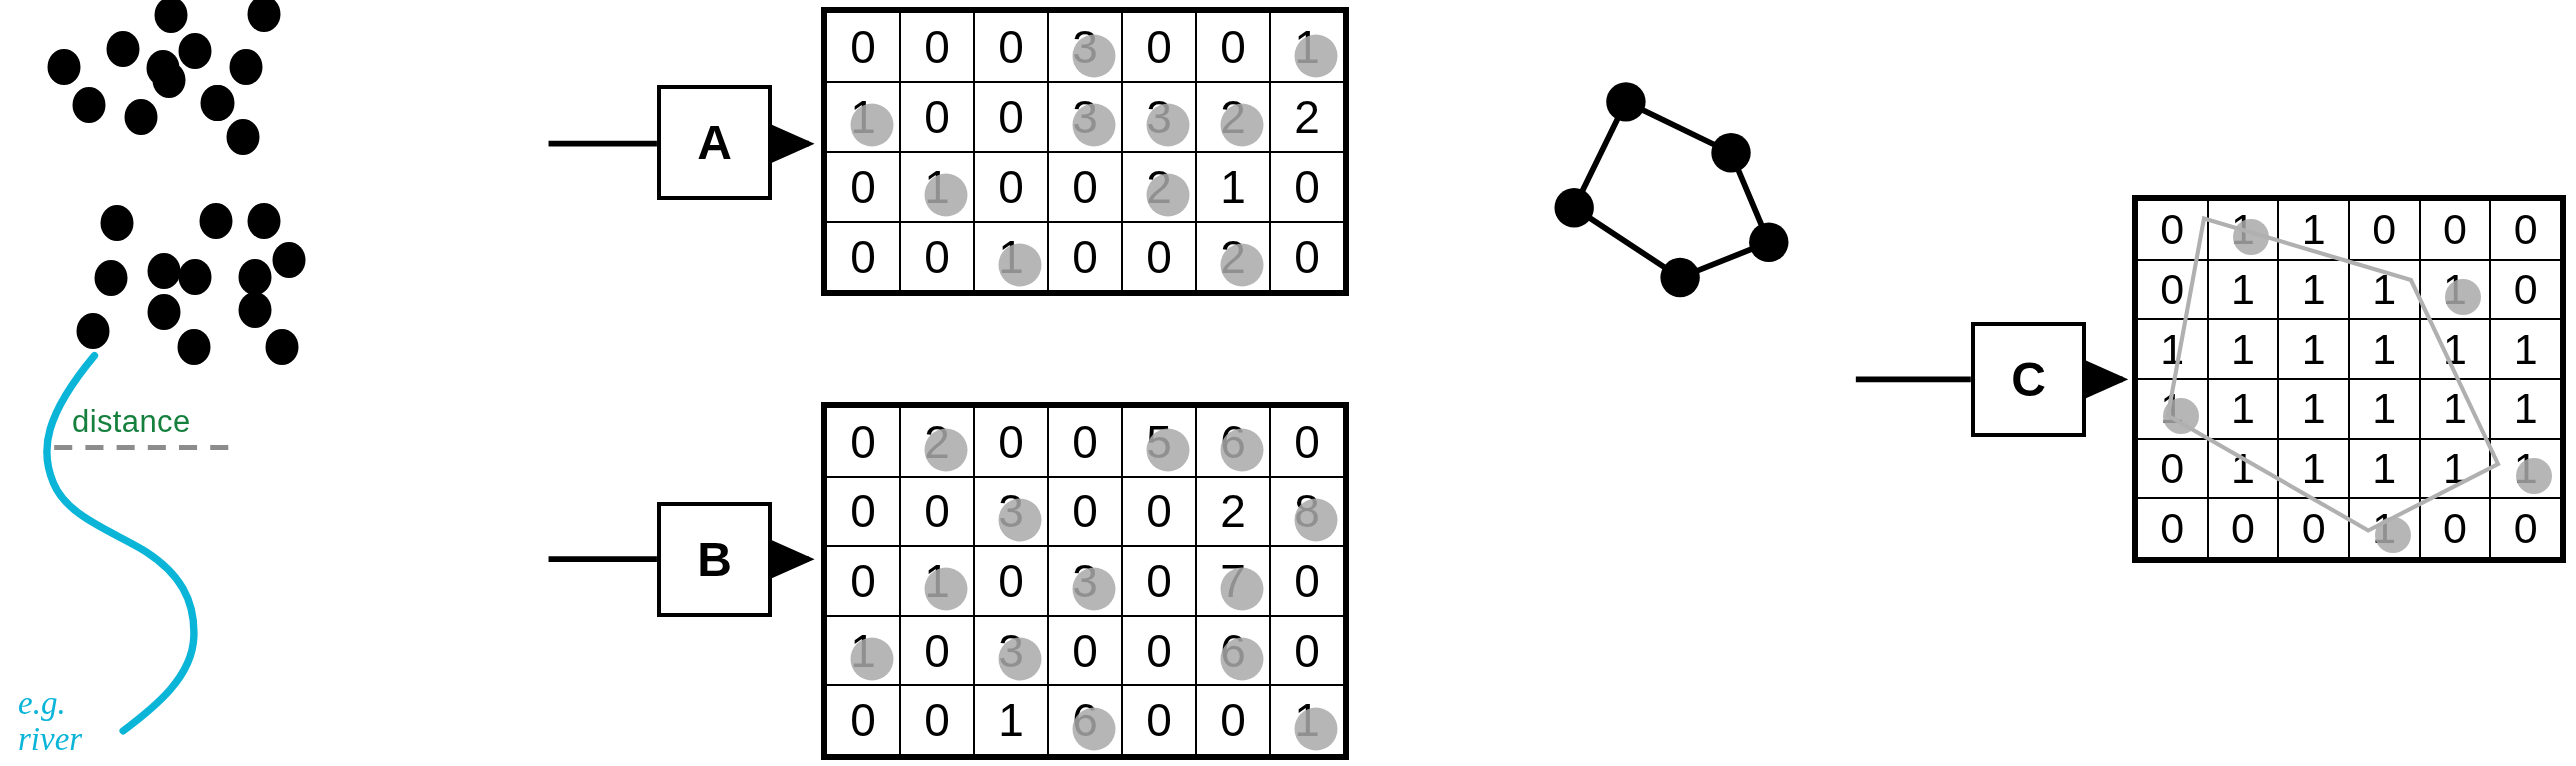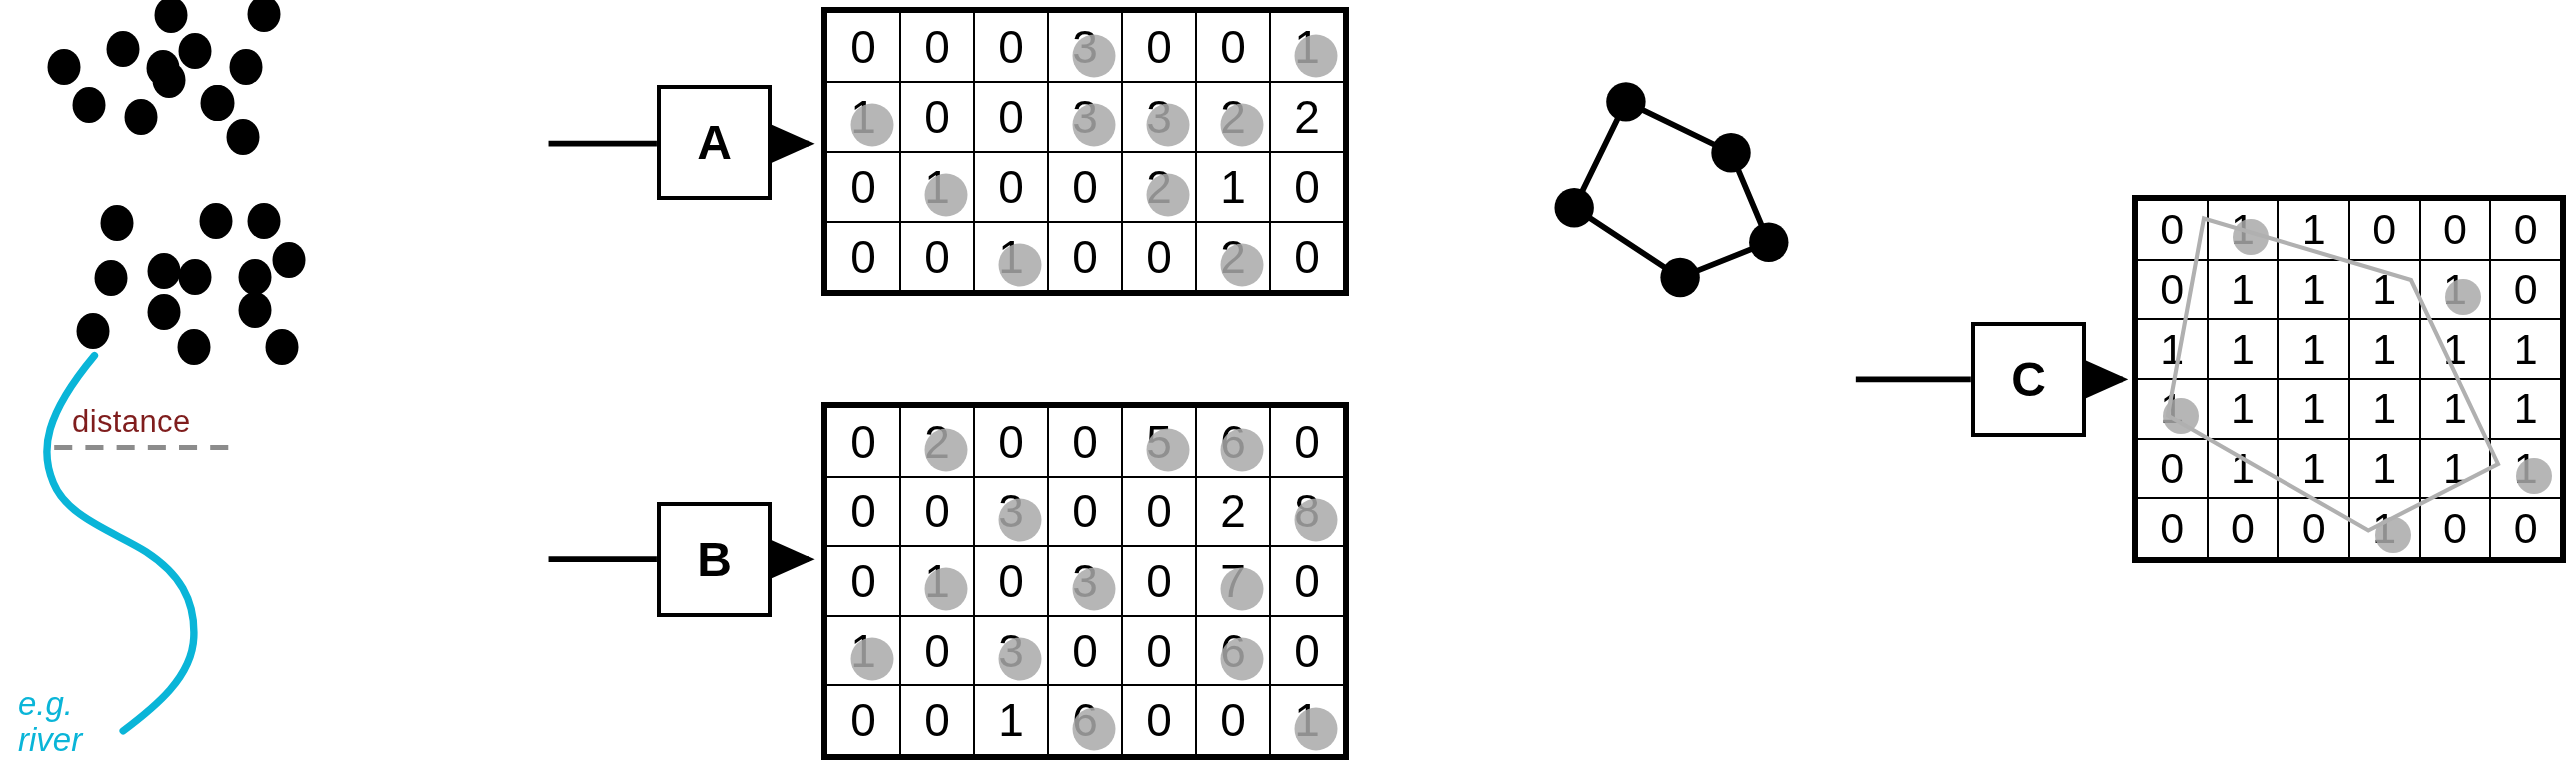--- a/index.html
+++ b/index.html
@@ -26,21 +26,21 @@
   .cell{box-sizing:border-box;border:1.6px solid #000;display:flex;
         align-items:center;justify-content:center;color:#000;background:transparent;
         position:relative;}
   .matrix .cell{border-width:1.6px;}
 
   
   .blob{position:absolute;border-radius:50%;background:#a9a9a9;opacity:.85;
         transform:translate(-50%,-50%);pointer-events:none;}
 
   
-  .lbl-distance{position:absolute;color:#7f1d1d;font-size:31px;letter-spacing:0.4px;}
+  .lbl-distance{position:absolute;color:#15803d;font-size:31px;letter-spacing:0.4px;}
   .lbl-river{position:absolute;color:#0ab5d8;font-size:33px;font-style:italic;
              line-height:1.08;font-weight:500;}
 
   svg{overflow:visible;}
 </style>
 </head>
 <body>
 
 <div class="canvas">
 
@@ -81,21 +81,21 @@
     <path id="river-path" d="M 115 433 C 55 505, 48 548, 65 588
              C 82 630, 140 648, 178 672
              C 218 698, 238 730, 236 776
              C 234 824, 190 860, 150 890" fill="none" stroke="#0ab5d8" stroke-width="9" stroke-linecap="round"></path>
 
     <line id="distance-line" x1="66" y1="545" x2="284" y2="545" stroke="#8c8c8c" stroke-width="6" stroke-dasharray="22 16"></line>
   </svg>
 
   <div class="lbl-distance" style="left:72px;top:404px;">distance</div>
 
-  <div class="lbl-river" style="left:18px;top:686px;">
+  <div class="lbl-river" style="left:18px;top:686px;font-family:Liberation Serif, serif;">
     <div>e.g.</div>
     <div>river</div>
   </div>
 
   <svg class="layer" width="2576" height="767" viewBox="0 0 3137 934">
     <polygon id="poly-shape" points="1980,124 2108,186 2154,295 2046,338 1917,253" fill="none" stroke="#000000" stroke-width="7"></polygon>
     <g id="poly-verts">
         <circle cx="1980" cy="124" r="24" fill="#000000"></circle>
         <circle cx="2108" cy="186" r="24" fill="#000000"></circle>
         <circle cx="2154" cy="295" r="24" fill="#000000"></circle>

